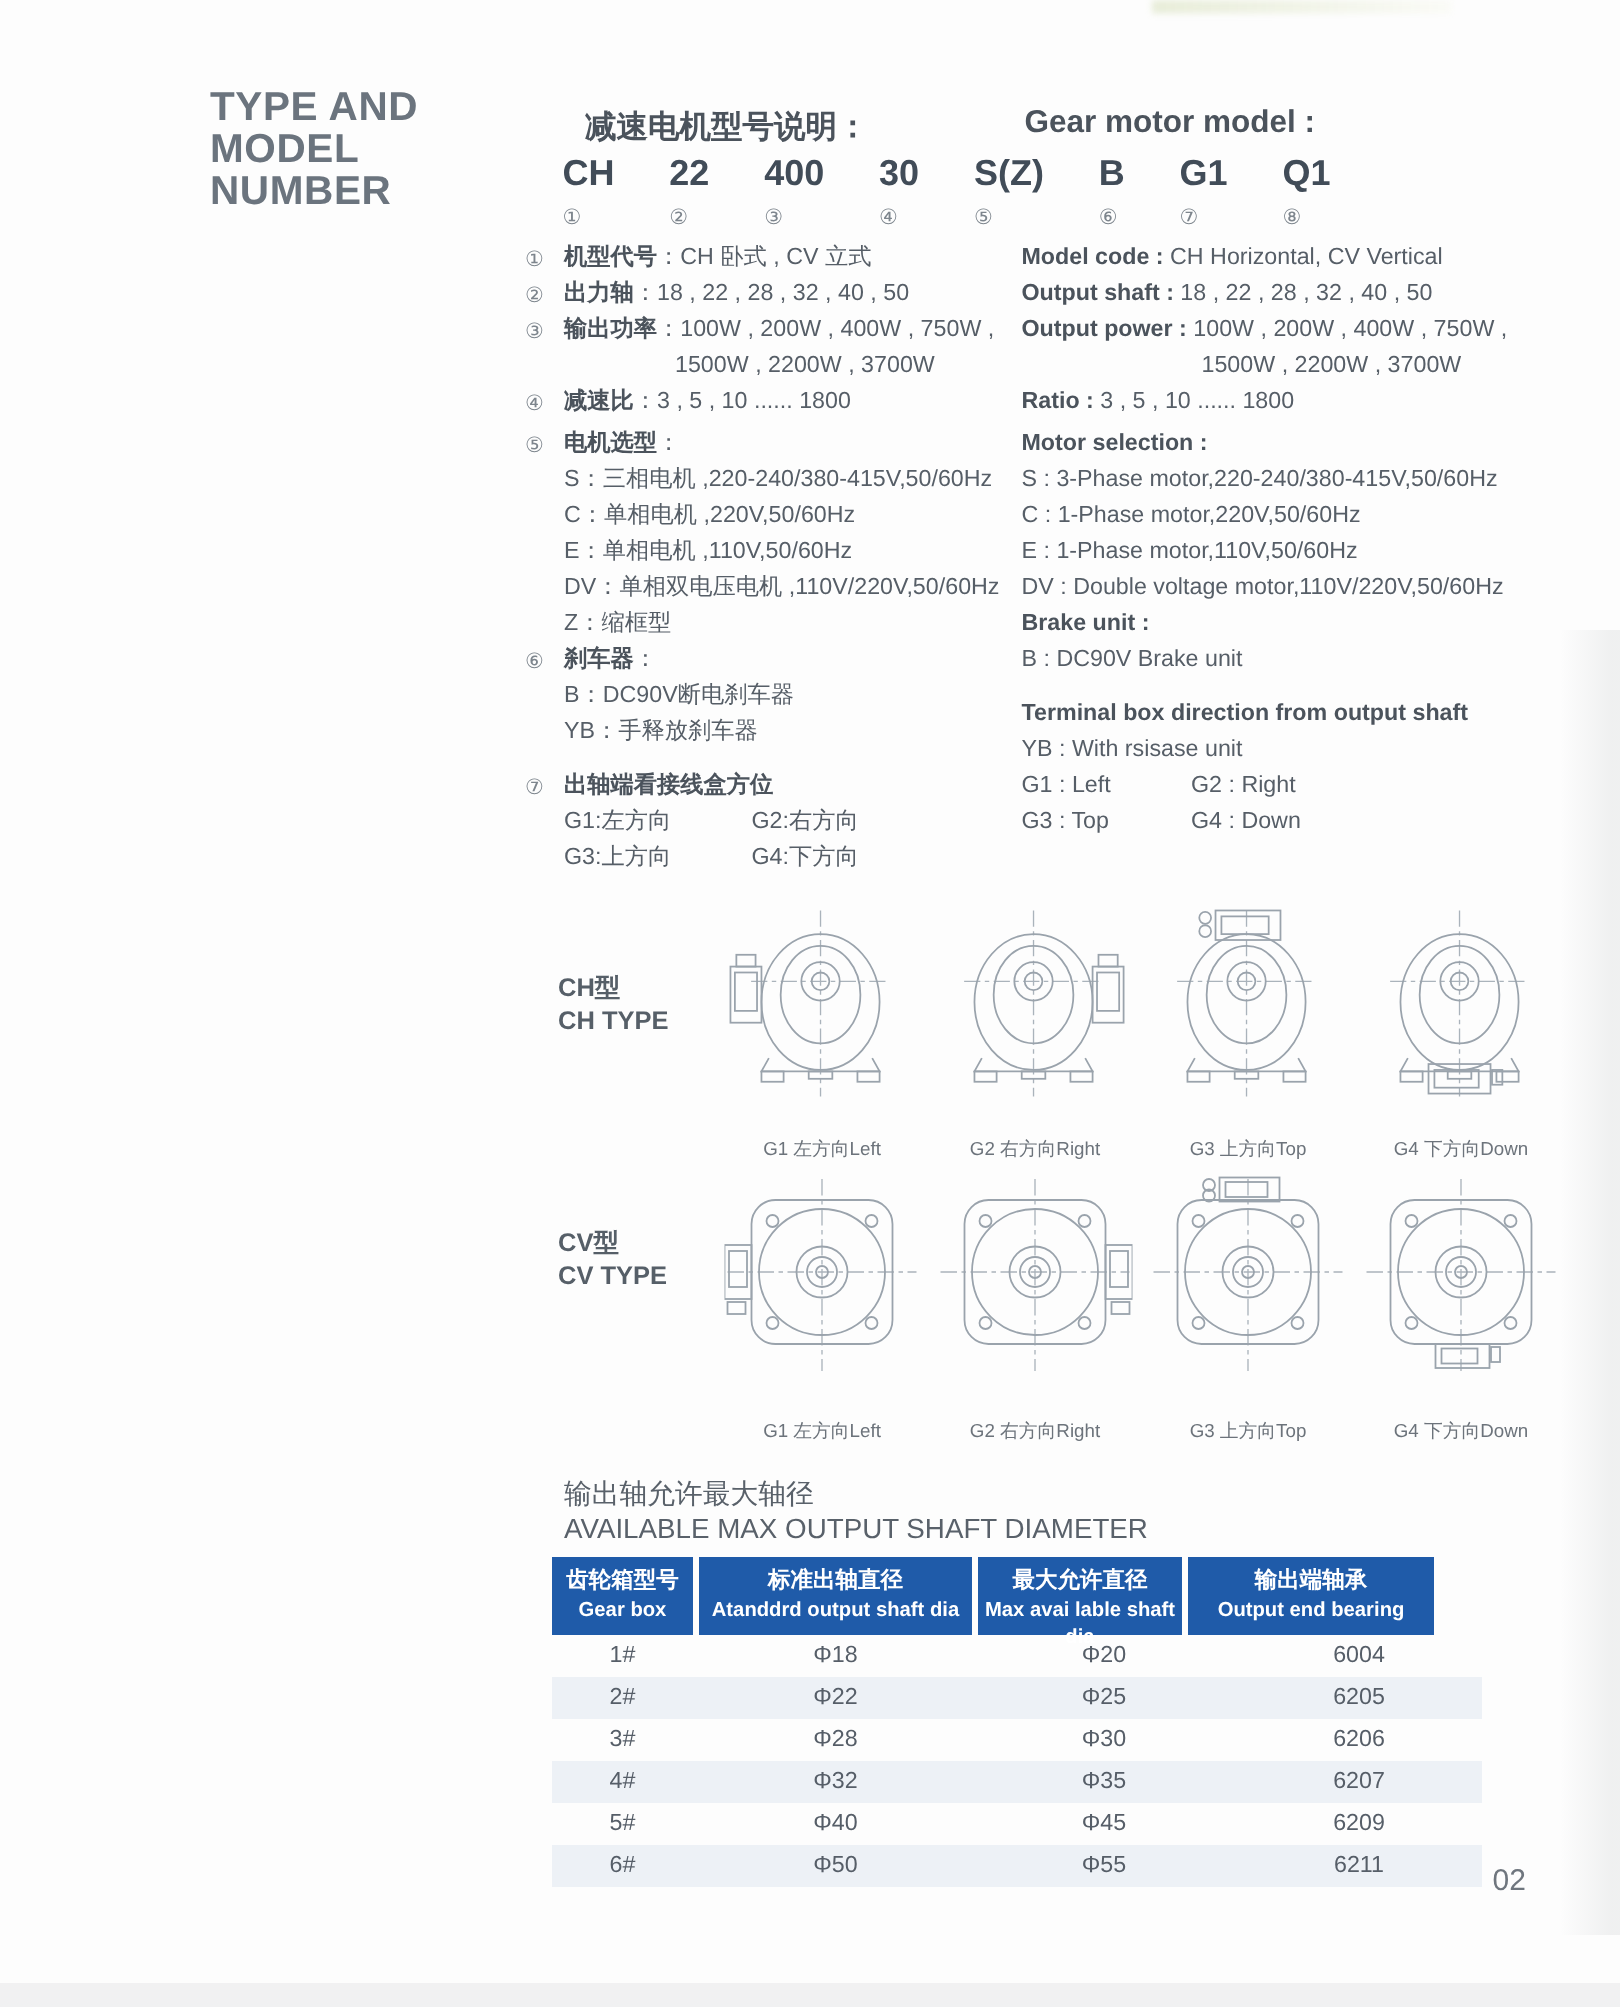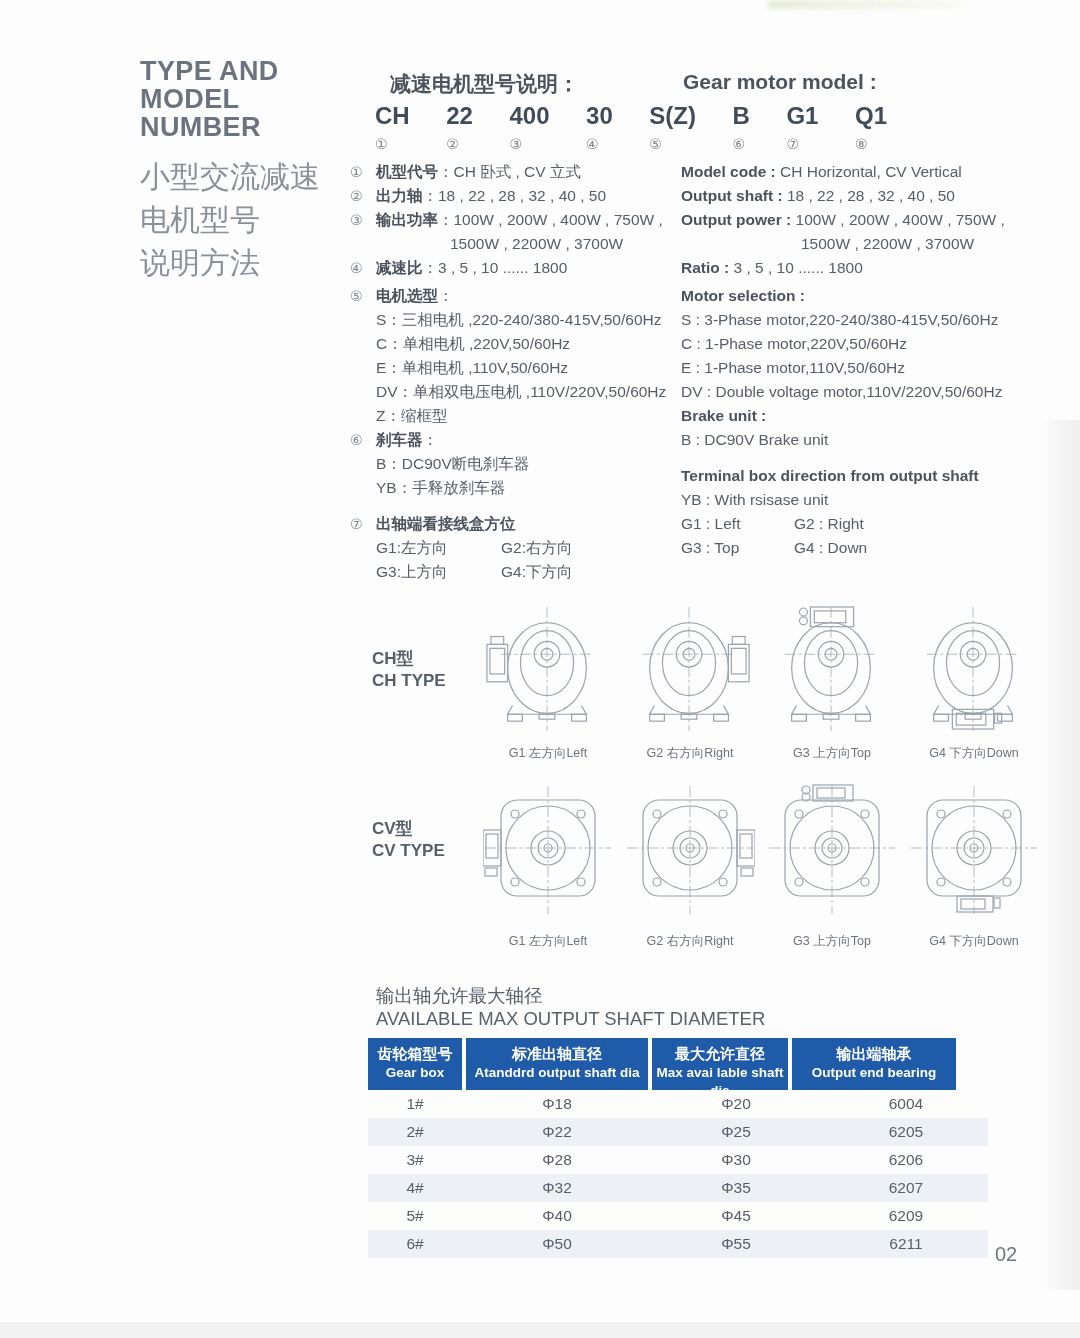--- a/index.html
+++ b/index.html
@@ -48,21 +48,21 @@
   
   .fig-label { position:absolute; left:372px; font-size:17px; font-weight:bold; color:#565f68; line-height:22px; white-space:nowrap; }
   #ch-label { top:648px; }
   #cv-label { top:818px; }
   .fig-row { position:absolute; left:477px; display:flex; }
   #ch-figs { top:602px; }
   #cv-figs { top:776px; }
   .fig { width:142px; display:flex; flex-direction:column; align-items:center; }
   #ch-figs svg { width:126px; height:134px; }
   #cv-figs svg { width:130px; height:148px; }
-  .fig-caption { margin-top:5px; font-size:12.5px; color:#6c737b; white-space:nowrap; }
+  .fig-caption { margin-top:17px; font-size:12.5px; color:#6c737b; white-space:nowrap; }
 
   
   .table-title { position:absolute; left:376px; top:984px; font-size:18.5px; color:#59616a; line-height:23px; }
   .shaft-table { position:absolute; left:368px; top:1038px; width:620px; }
   .t-head { display:flex; }
   .t-head-cell { color:#ffffff; text-align:center; padding-top:6px; height:46px; margin-right:4px; }
   .t-head-cell:last-child { margin-right:0; }
   .th-cn { font-size:15px; font-weight:bold; line-height:20px; }
   .th-en { font-size:13.5px; font-weight:bold; line-height:18px; }
   .t-row { display:flex; height:28px; line-height:28px; font-size:15.5px; color:#565e68; }
@@ -78,25 +78,20 @@
 <div class="page">
   <div class="smudge-top"></div>
   <div class="edge-right"></div>
   <div class="edge-bottom"></div>
 
   <div class="left-panel">
     <div id="big-title">
         <div class="big-title-line">TYPE AND</div>
         <div class="big-title-line">MODEL</div>
         <div class="big-title-line">NUMBER</div>
-      </div>
-    <div id="cn-subtitle" class="cn-subtitle">
-        <div class="cn-subtitle-line">小型交流减速</div>
-        <div class="cn-subtitle-line">电机型号</div>
-        <div class="cn-subtitle-line">说明方法</div>
       </div>
   </div>
 
   <div class="cn-heading">减速电机型号说明：</div>
   <div class="en-heading">Gear motor model :</div>
 
   <div id="code-row" class="code-row">
       <div class="code-part">
         <div class="code-text">CH</div>
         <div class="code-num">①</div>

